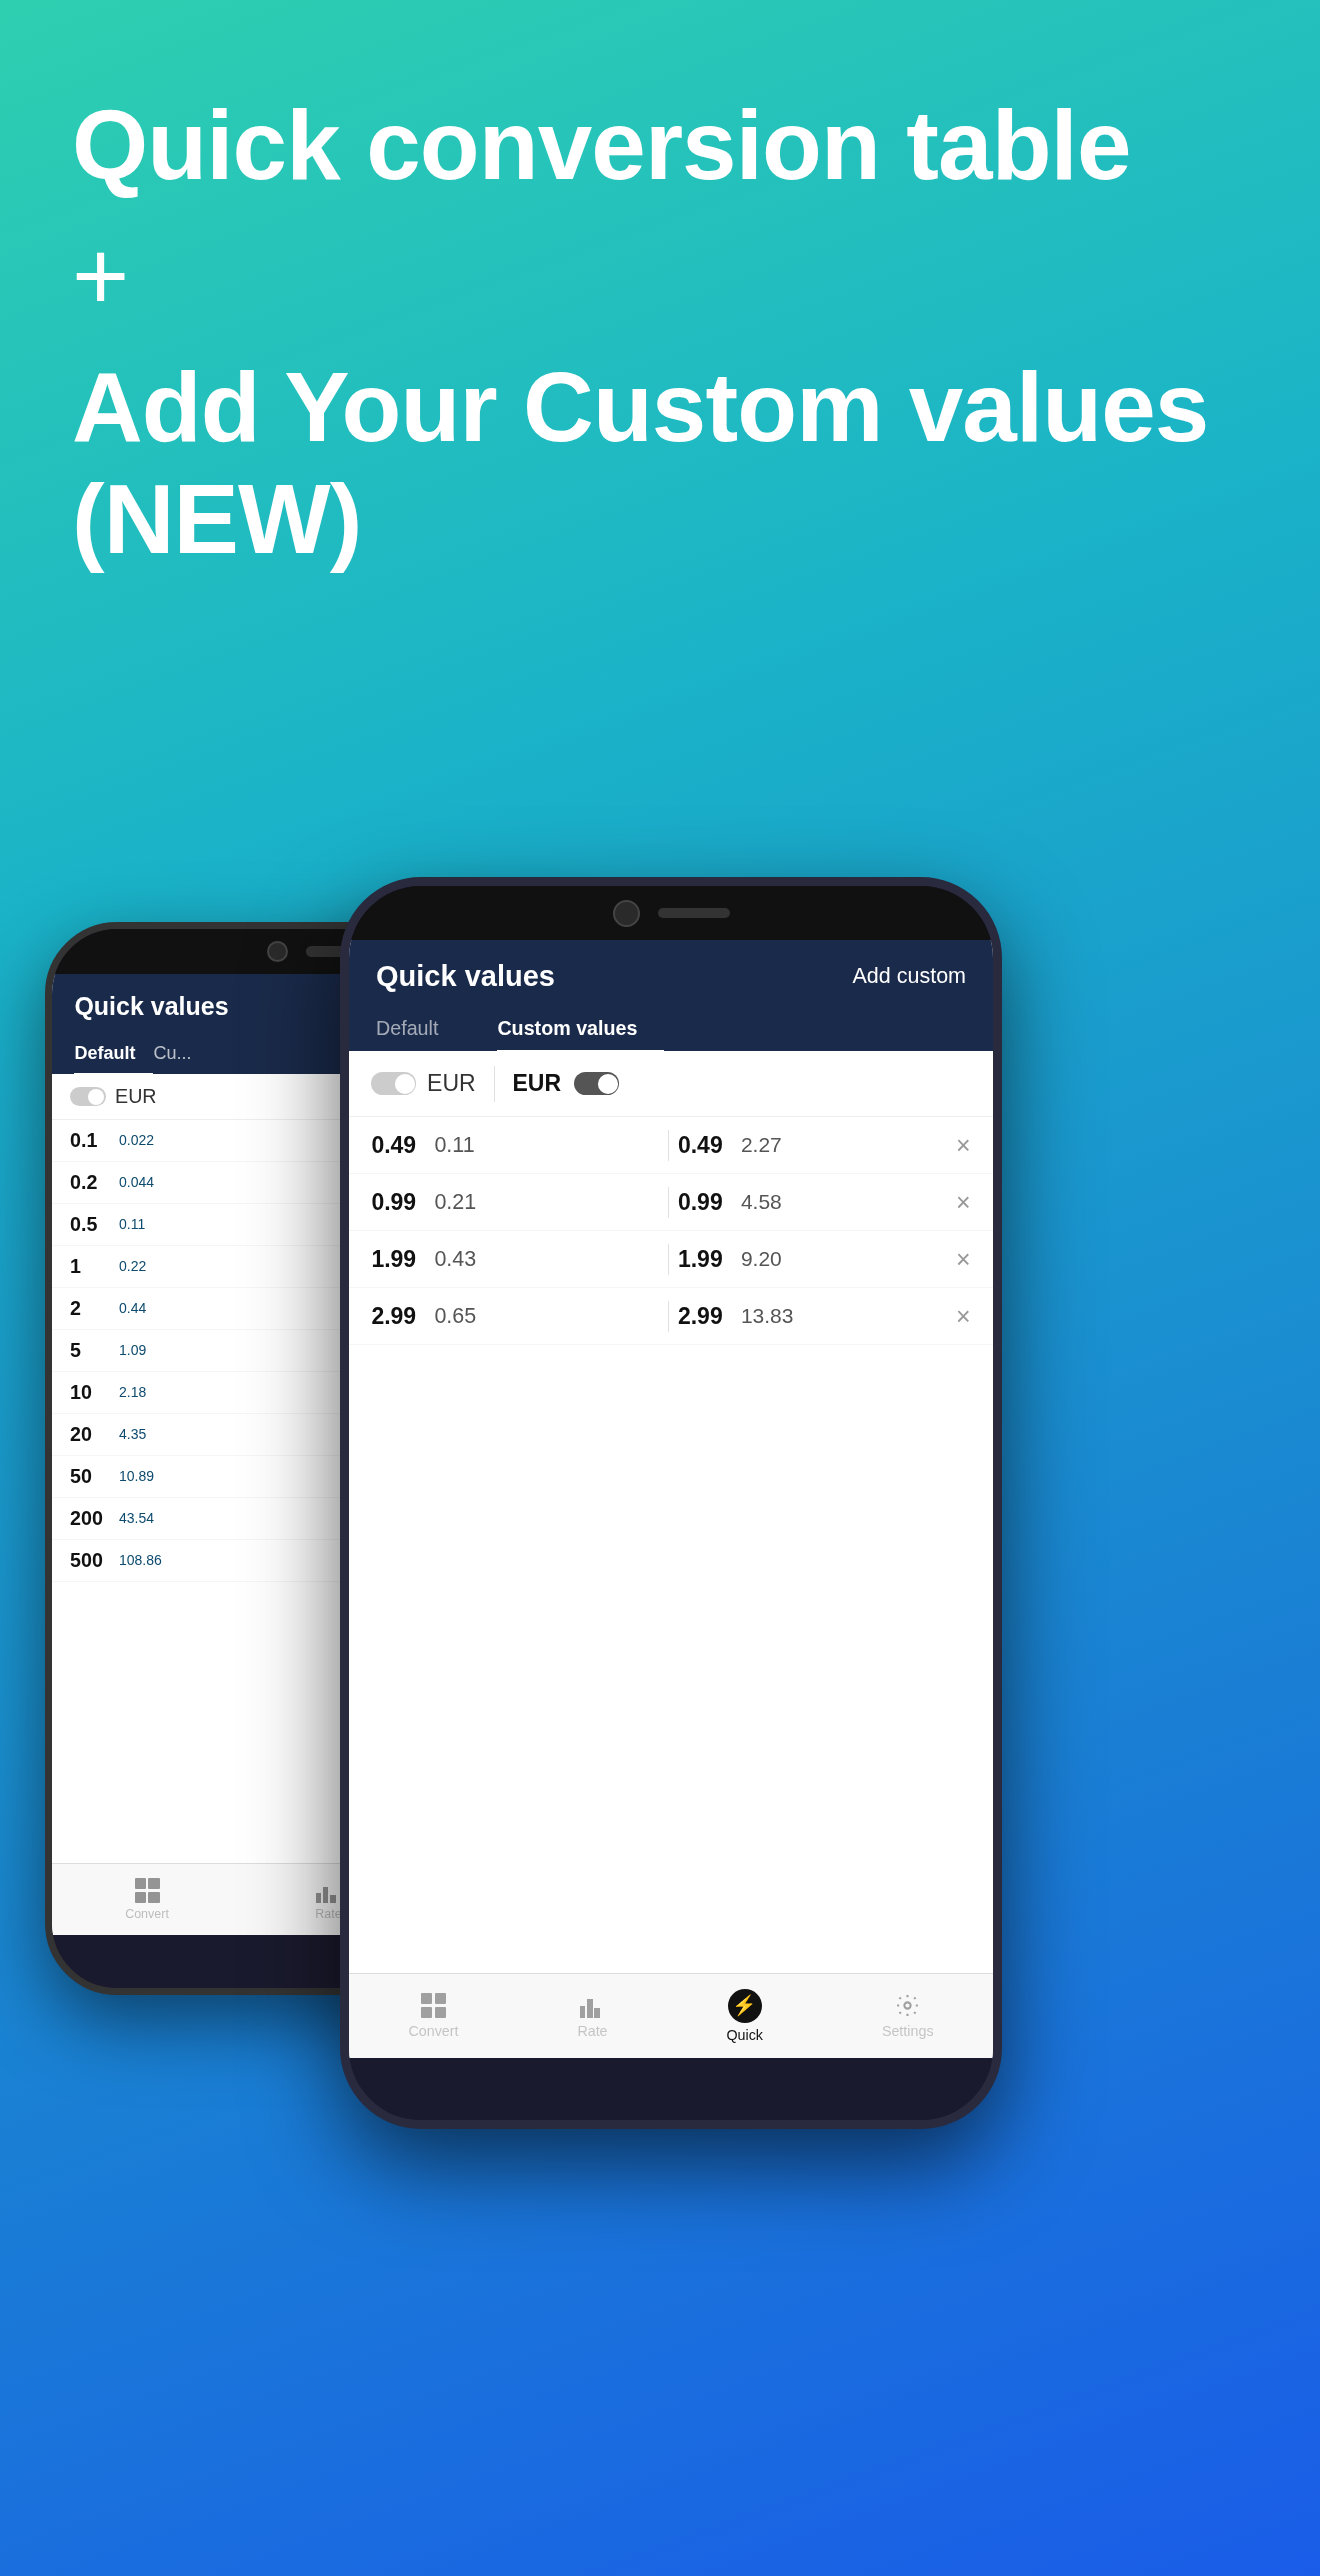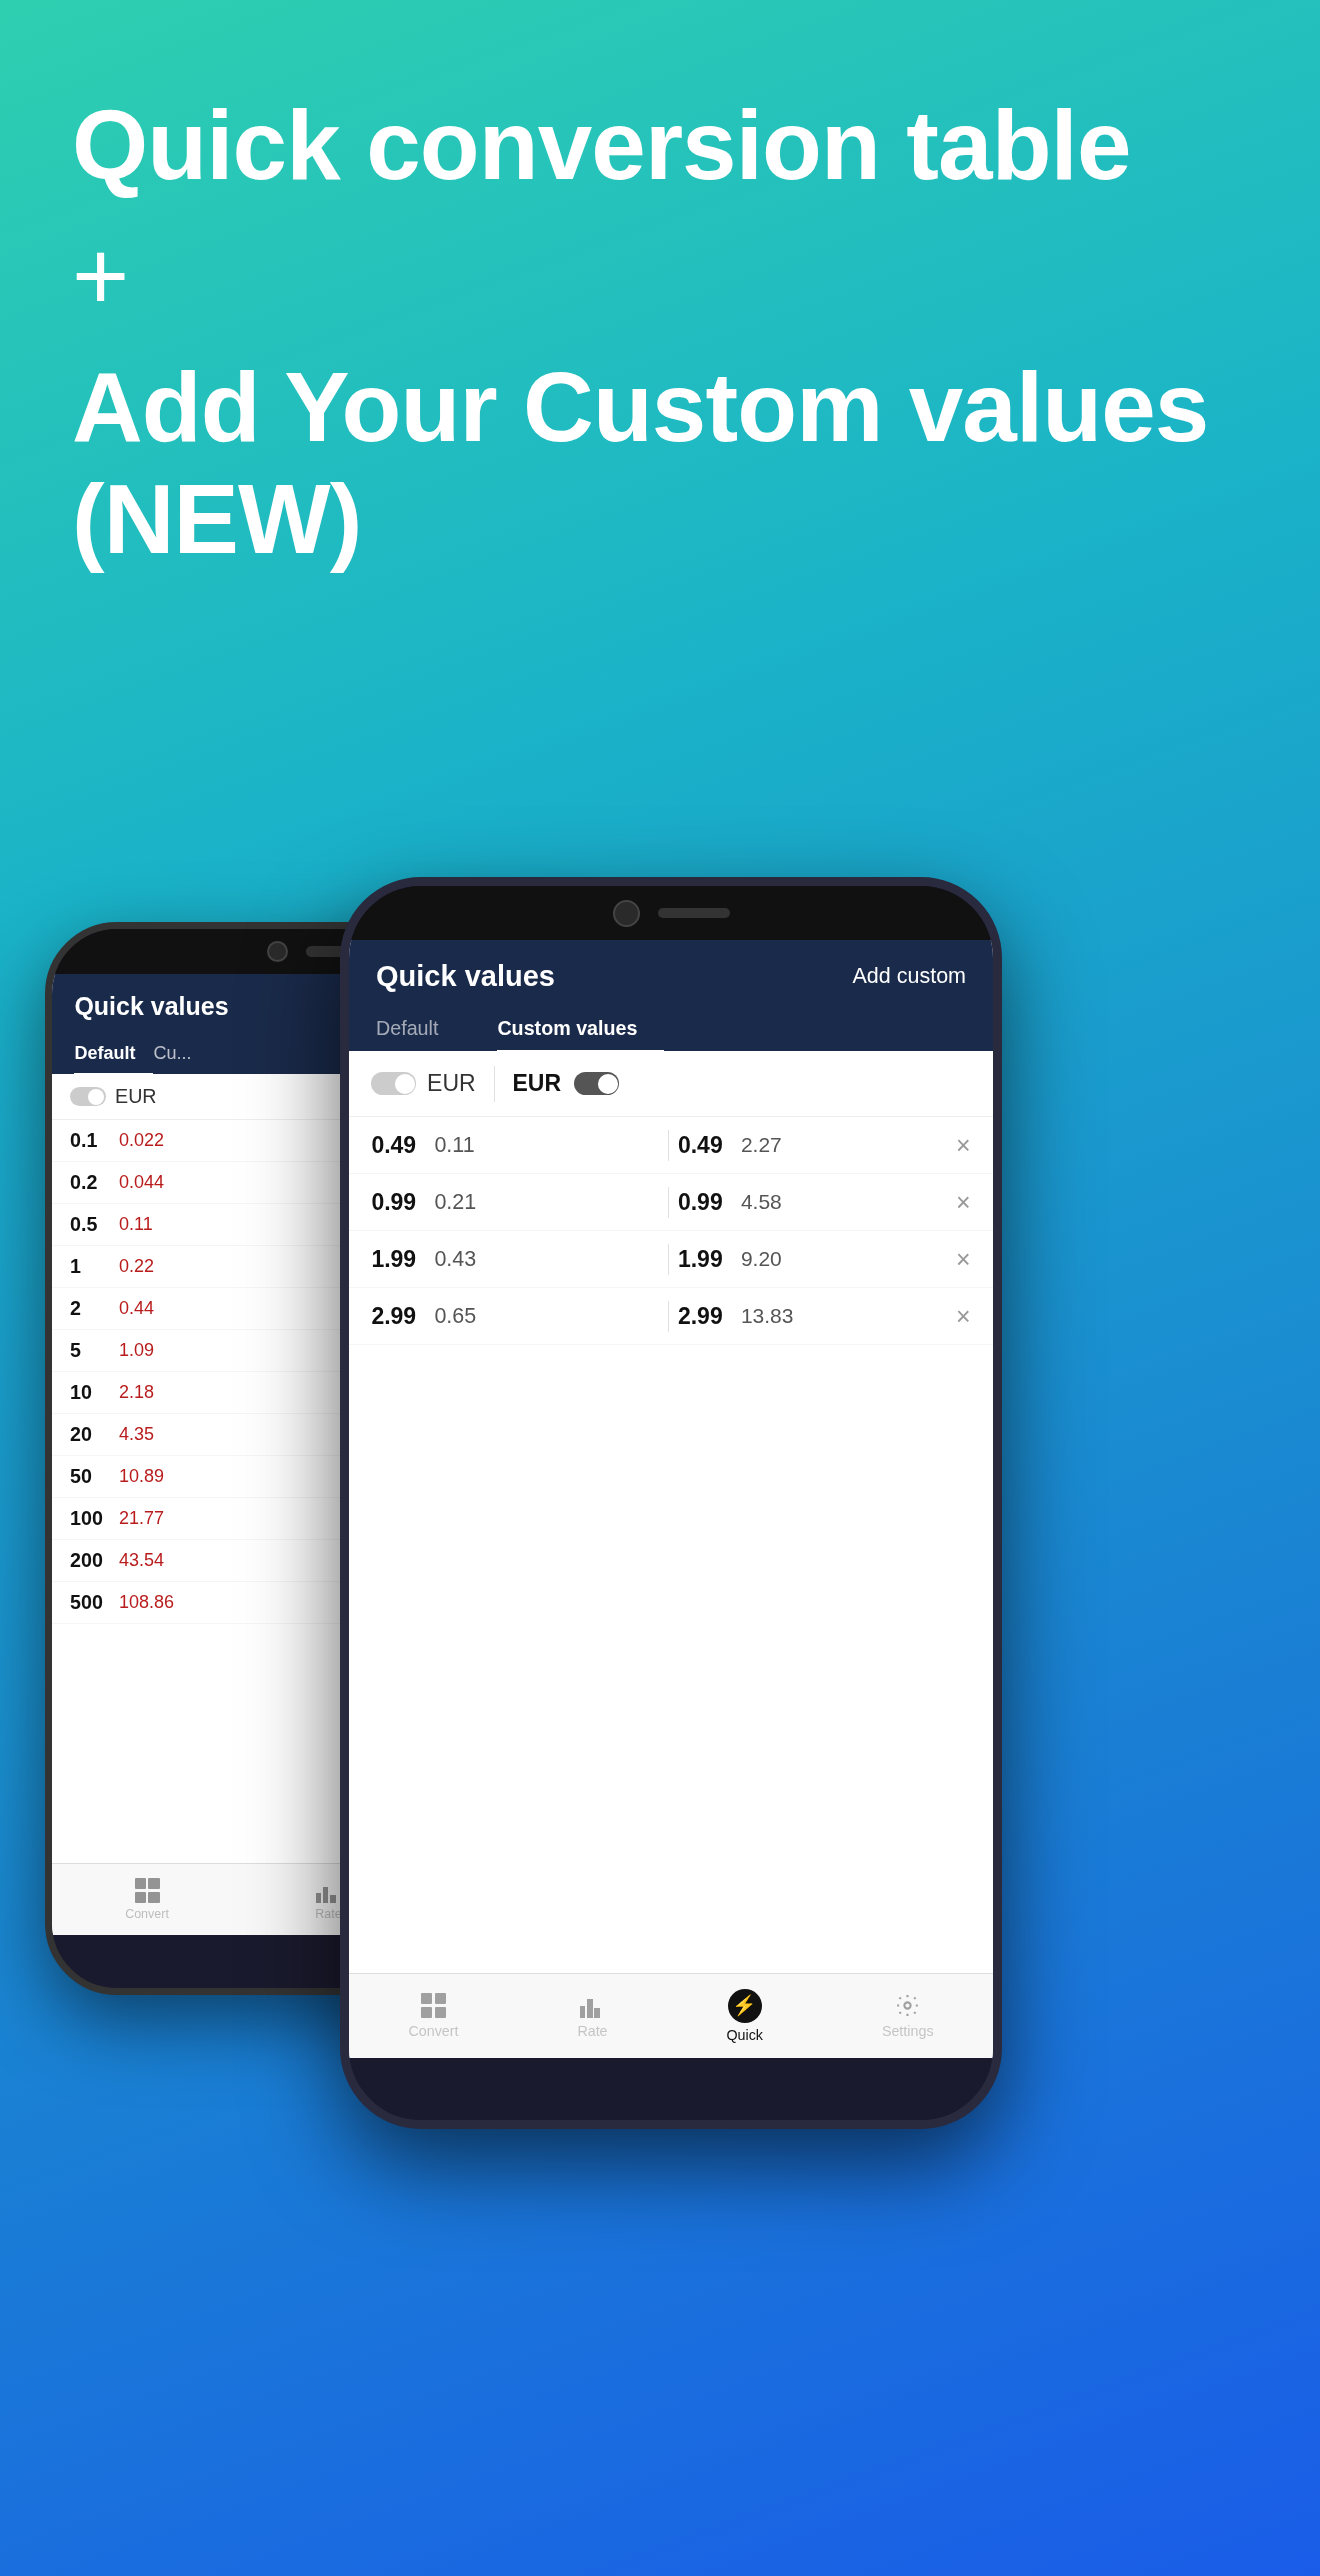--- a/index.html
+++ b/index.html
@@ -209,22 +209,22 @@
     }
 
     .conv-val-bold-back {
       font-size: 19.7px;
       font-weight: 700;
       color: #111;
       width: 49px;
     }
 
     .conv-val-light-back {
-      font-size: 18px;
-      color: #b91c1c;
+      font-size: 14px;
+      color: #0c4a6e;
       width: 63px;
     }
 
     .conv-val-right-back {
       margin-left: auto;
       font-size: 19.7px;
       font-weight: 700;
       color: #111;
     }
 
@@ -602,25 +602,20 @@
           <span class="conv-val-bold-back">20</span>
           <span class="conv-val-light-back">4.35</span>
           <span class="conv-val-right-back">20</span>
         </div>
         <div class="conv-row-back">
           <span class="conv-val-bold-back">50</span>
           <span class="conv-val-light-back">10.89</span>
           <span class="conv-val-right-back">50</span>
         </div>
         <div class="conv-row-back">
-          <span class="conv-val-bold-back">100</span>
-          <span class="conv-val-light-back">21.77</span>
-          <span class="conv-val-right-back">100</span>
-        </div>
-        <div class="conv-row-back">
           <span class="conv-val-bold-back">200</span>
           <span class="conv-val-light-back">43.54</span>
           <span class="conv-val-right-back">200</span>
         </div>
         <div class="conv-row-back">
           <span class="conv-val-bold-back">500</span>
           <span class="conv-val-light-back">108.86</span>
           <span class="conv-val-right-back">500</span>
         </div>
       </div>

